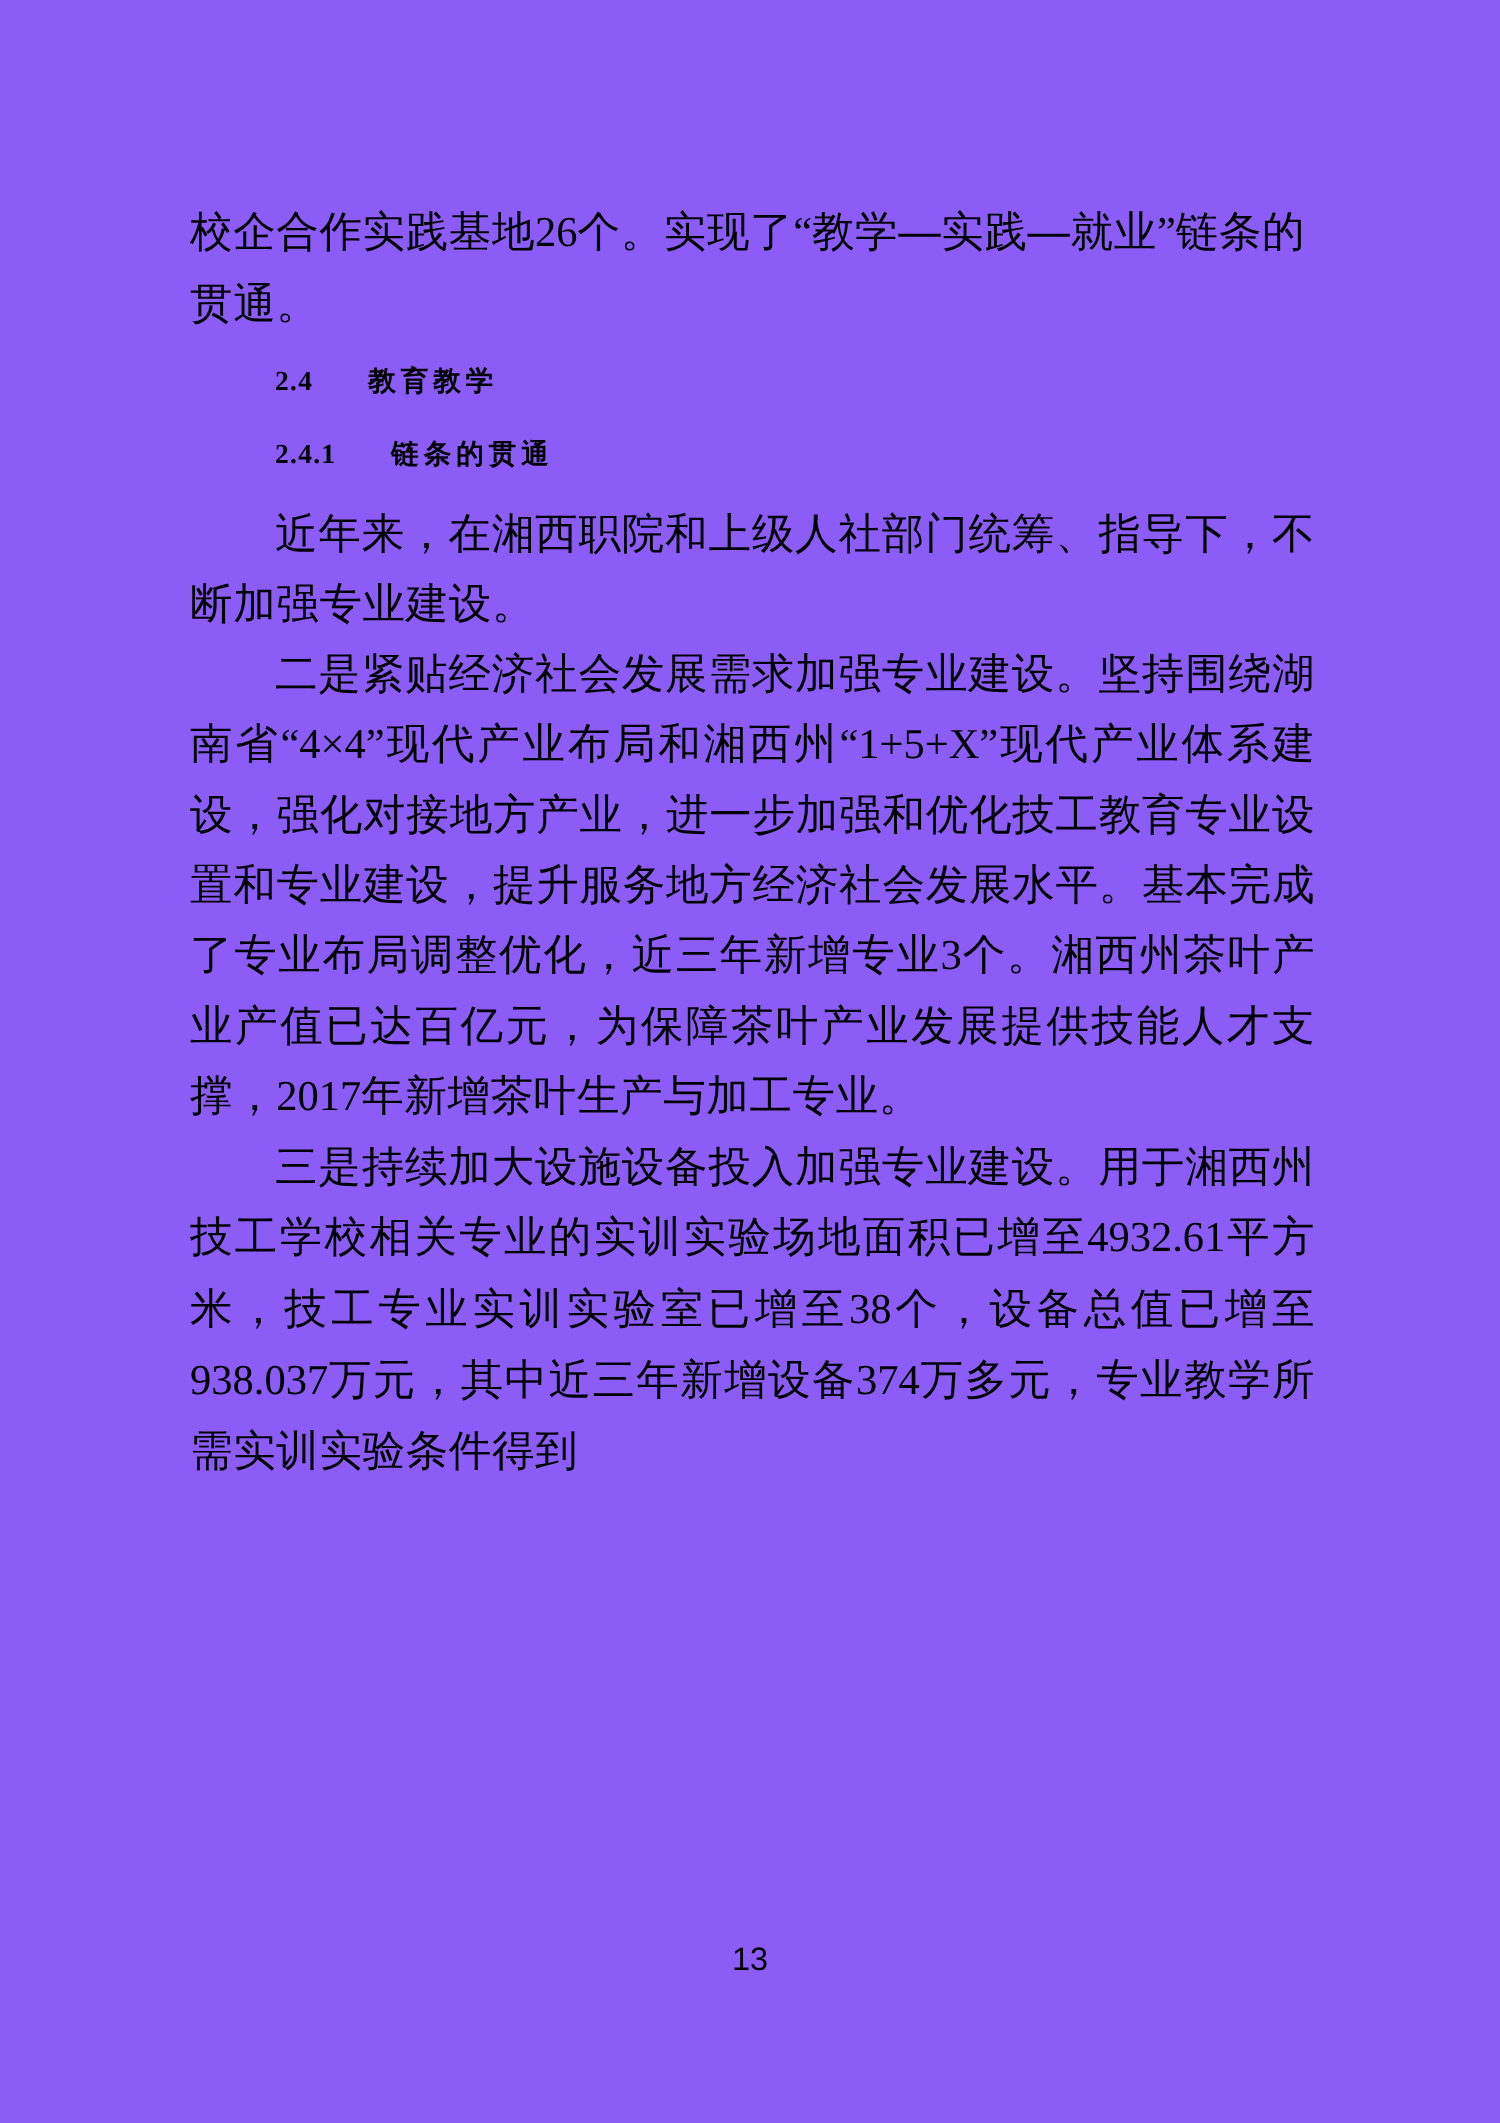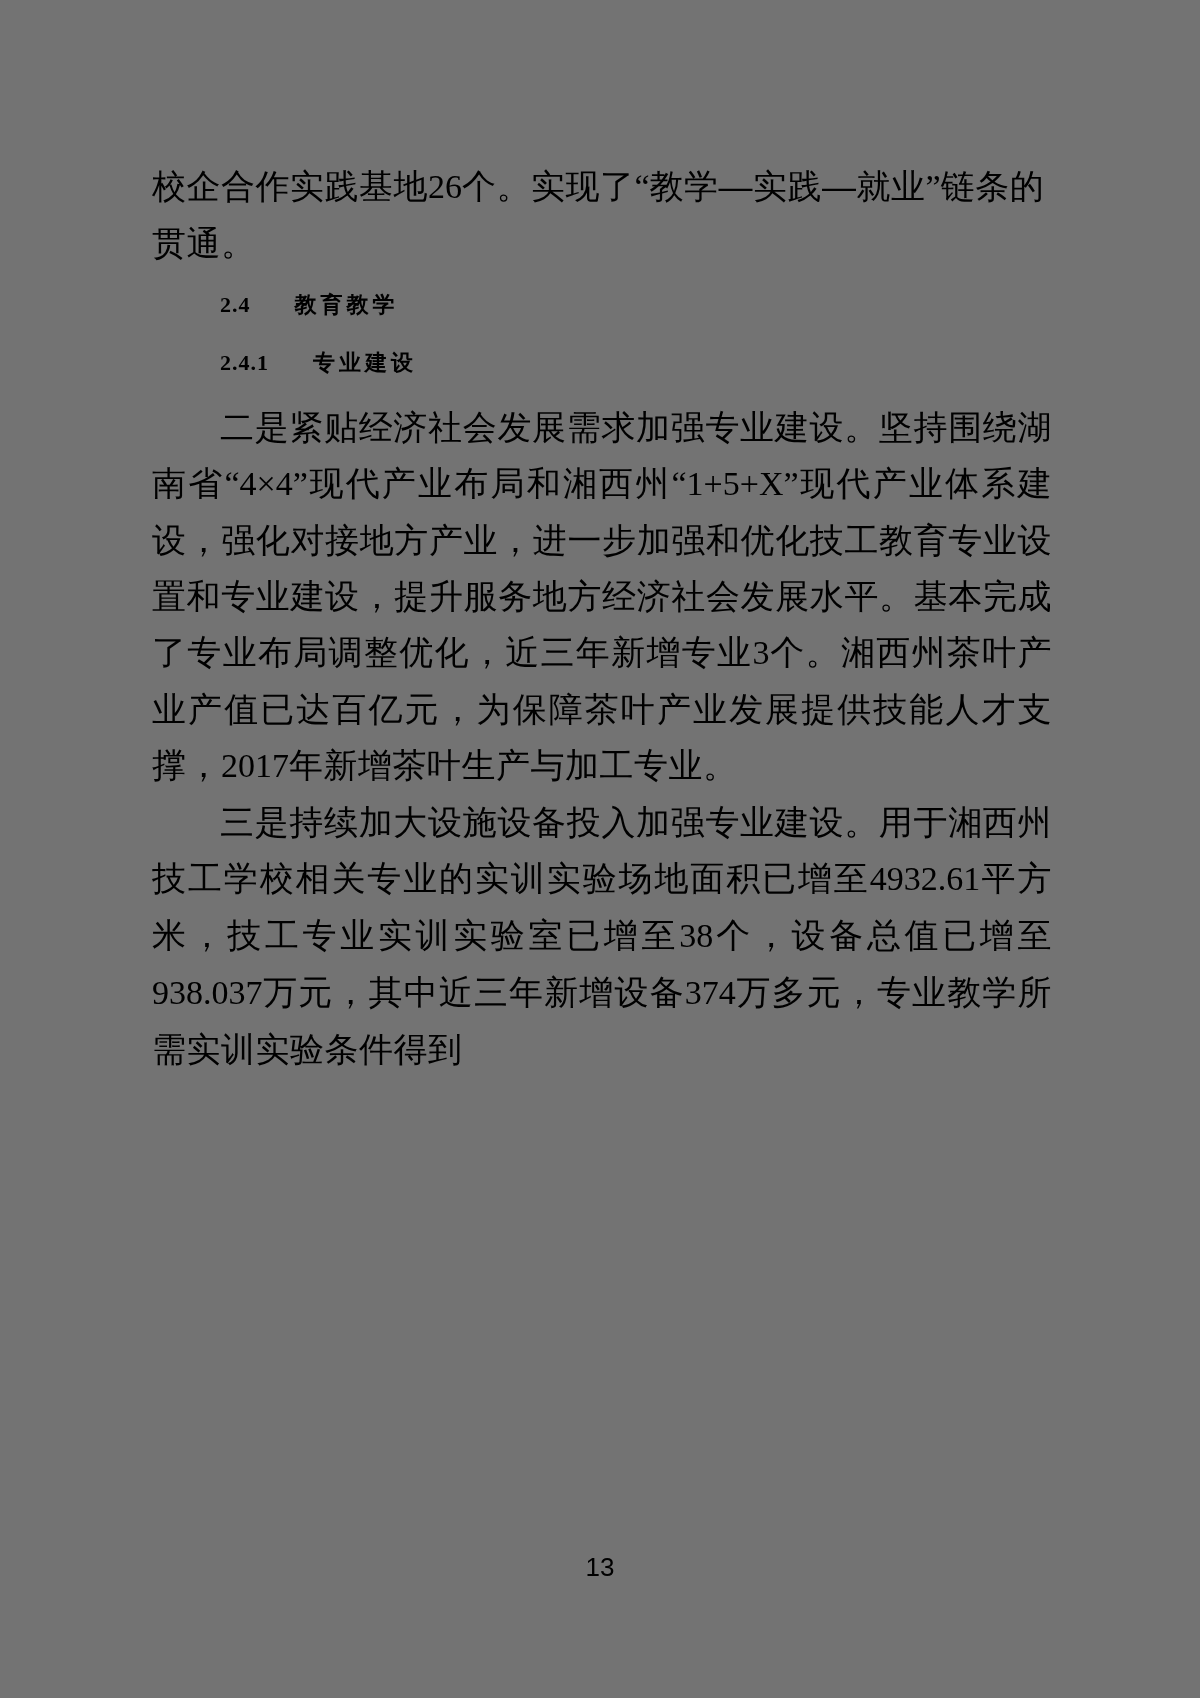--- a/index.html
+++ b/index.html
@@ -2,21 +2,21 @@
 <html><head>
 <meta charset="utf-8">
 <style>
   html, body { margin: 0; padding: 0; }
   body { background: #e8e8e8; }
   .page {
     position: relative;
     width: 1200px;
     height: 1698px;
     margin: 0 auto;
-    background: #737373;
+    background: #8b5cf6;
     color: #000000;
     font-family: "Liberation Sans", "DejaVu Sans", sans-serif;
     overflow: hidden;
   }
   .content {
     position: absolute;
     left: 152px;
     top: 158px;
     width: 900px;
   }
@@ -71,24 +71,25 @@
 <div class="page">
   <div class="content">
 
     <p class="para no-indent">校企合作实践基地<span class="latin">26</span>个。实现了<span class="latin">“</span>教学—实践—就业<span class="latin">”</span>链条的贯通。</p>
 
     <h2 class="heading heading-1">
       <span class="h-num">2.4</span><span class="h-title">教育教学</span>
     </h2>
 
     <h3 class="heading heading-2">
-      <span class="h-num">2.4.1</span><span class="h-title">专业建设</span>
+      <span class="h-num">2.4.1</span><span class="h-title">链条的贯通</span>
     </h3>
 
     <div>
+        <p class="para indent">近年来，在湘西职院和上级人社部门统筹、指导下，不断加强专业建设。</p>
         <p class="para indent">二是紧贴经济社会发展需求加强专业建设。坚持围绕湖南省<span class="latin">“4×4”</span>现代产业布局和湘西州<span class="latin">“1+5+X”</span>现代产业体系建设，强化对接地方产业，进一步加强和优化技工教育专业设置和专业建设，提升服务地方经济社会发展水平。基本完成了专业布局调整优化，近三年新增专业<span class="latin">3</span>个。湘西州茶叶产业产值已达百亿元，为保障茶叶产业发展提供技能人才支撑，<span class="latin">2017</span>年新增茶叶生产与加工专业。</p>
         <p class="para indent">三是持续加大设施设备投入加强专业建设。用于湘西州技工学校相关专业的实训实验场地面积已增至<span class="latin">4932.61</span>平方米，技工专业实训实验室已增至<span class="latin">38</span>个，设备总值已增至<span class="latin">938.037</span>万元，其中近三年新增设备<span class="latin">374</span>万多元，专业教学所需实训实验条件得到</p>
       </div>
 
   </div>
 
   <div class="footer">
     <span>13</span>
   </div>
 </div>

